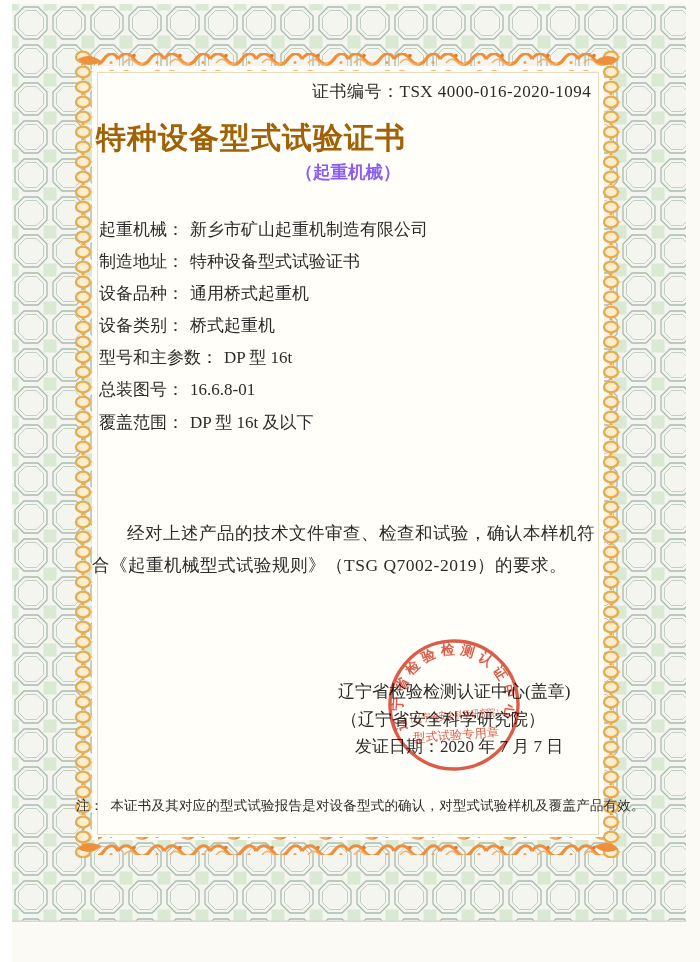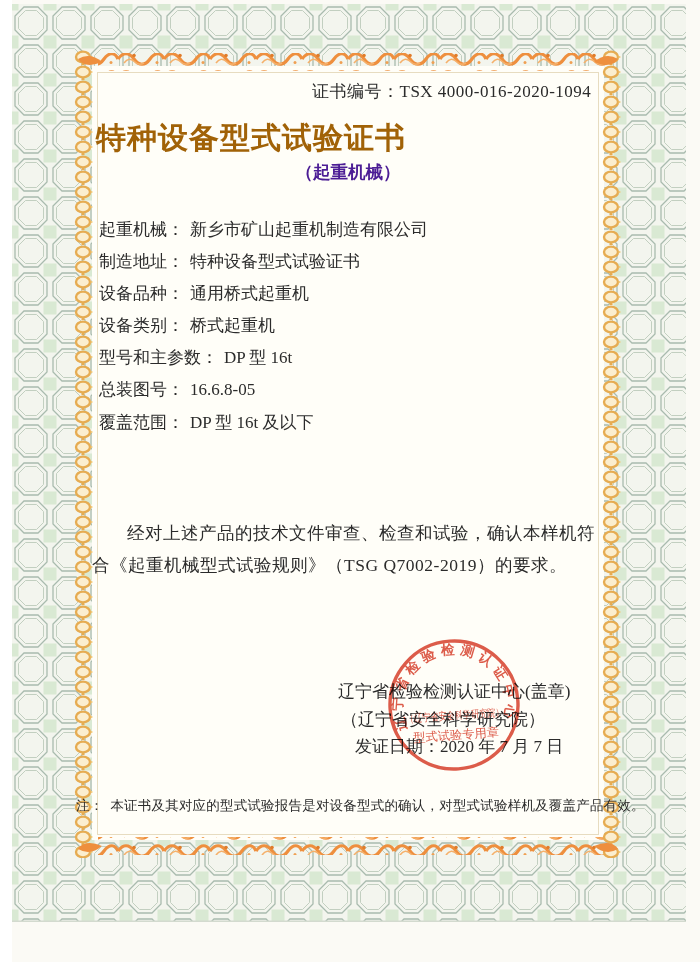--- a/index.html
+++ b/index.html
@@ -15,21 +15,21 @@
   .scan-edge{position:absolute; right:2px; top:0; width:2px; height:962px; background:#ecd4cd; opacity:.6;}
 
   .cert-no{position:absolute; left:300px; top:80px; font-size:17px; letter-spacing:.5px; white-space:nowrap;}
   .title{
     position:absolute; left:84px; top:118px; width:504px; margin:0;
     text-align:left; font-size:30px; font-weight:700; letter-spacing:1px;
     color:#a16207; font-family:"Liberation Sans","DejaVu Sans",sans-serif;
   }
   .subtitle{
     position:absolute; left:84px; top:160px; width:504px;
-    text-align:center; font-size:17.5px; font-weight:700; color:#4c1d95;
+    text-align:center; font-size:17.5px; font-weight:700; color:#8b5cf6;
     font-family:"Liberation Sans","DejaVu Sans",sans-serif;
   }
   .fields{position:absolute; left:87px; top:214px; font-size:17px;}
   .fields .row{height:32.1px; line-height:32.1px; white-space:nowrap;}
   .fields .val{margin-left:6px;}
   .statement{
     position:absolute; left:80px; top:517px; width:508px; margin:0;
     font-size:17.5px; line-height:32px; text-indent:2em; letter-spacing:.5px;
   }
   .issuer{position:absolute; left:326px; top:678px; font-size:17px; line-height:27.5px; white-space:nowrap;}
@@ -112,21 +112,21 @@
     <div class="row">
       <span class="lbl">设备品种：</span><span class="val">通用桥式起重机</span>
     </div>
     <div class="row">
       <span class="lbl">设备类别：</span><span class="val">桥式起重机</span>
     </div>
     <div class="row">
       <span class="lbl">型号和主参数：</span><span class="val">DP 型 16t</span>
     </div>
     <div class="row">
-      <span class="lbl">总装图号：</span><span class="val">16.6.8-05</span>
+      <span class="lbl">总装图号：</span><span class="val">16.6.8-01</span>
     </div>
     <div class="row">
       <span class="lbl">覆盖范围：</span><span class="val">DP 型 16t 及以下</span>
     </div>
   </div>
 
   <p class="statement">经对上述产品的技术文件审查、检查和试验，确认本样机符合《起重机械型式试验规则》（TSG Q7002-2019）的要求。</p>
 
   <div class="issuer">
     <div class="name">辽宁省检验检测认证中心(盖章)</div>

